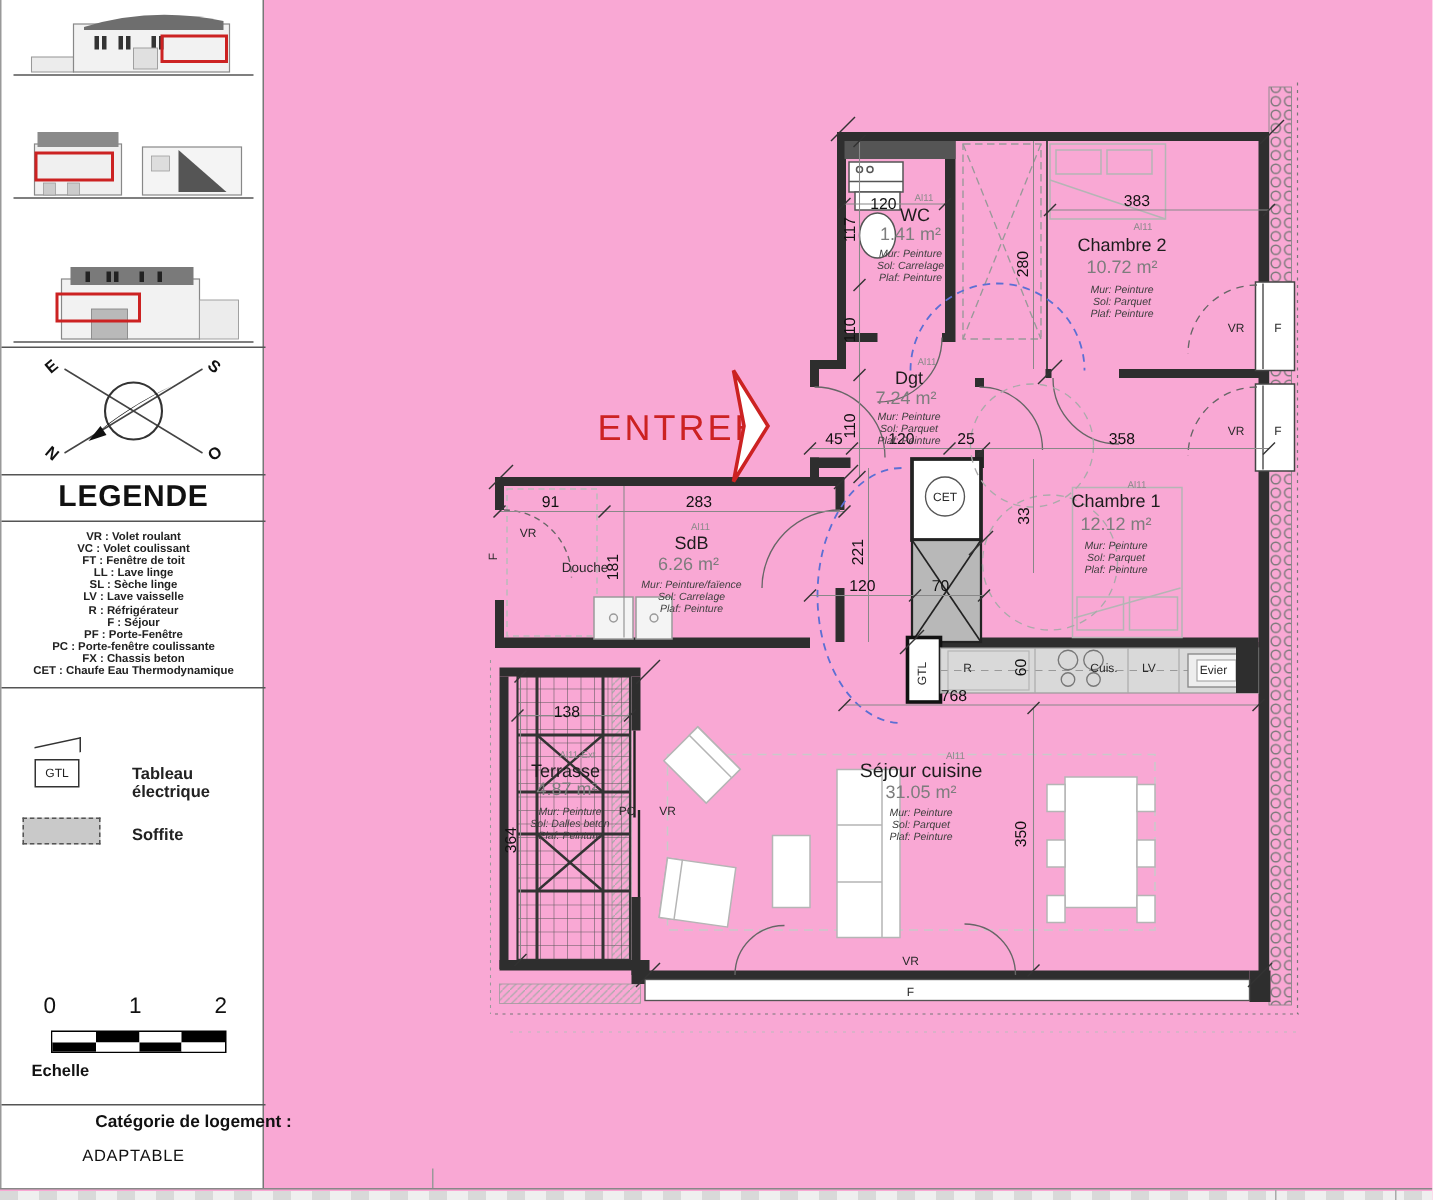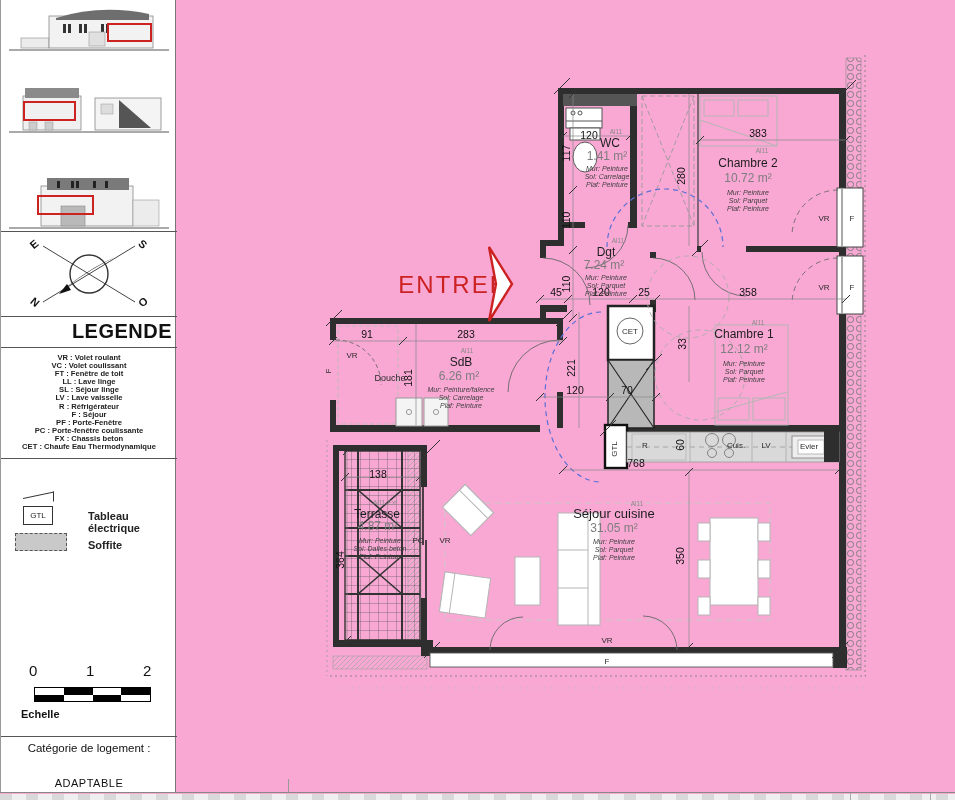--- a/index.html
+++ b/index.html
@@ -3,21 +3,21 @@
 <meta charset="utf-8">
 <style>
   html,body{margin:0;padding:0;background:#fff;}
   .canvas{position:relative;width:955px;height:800px;background:#f9a8d4;overflow:hidden;
           font-family:"Liberation Sans",sans-serif;color:#111;}
   
   .sidebar{position:absolute;left:0;top:0;width:176px;height:792px;border-right:1px solid #777;
            border-left:1px solid #999;box-sizing:border-box;background:#fff;}
   .sep{position:absolute;left:0;width:176px;height:0;border-top:1px solid #555;}
   .legende-title{position:absolute;left:0;top:320px;width:176px;text-align:center;
-                 font-size:20px;font-weight:bold;letter-spacing:.5px;padding-left:33px;}
+                 font-size:20px;font-weight:bold;letter-spacing:.5px;}
   .abbr{position:absolute;left:0;top:354px;width:176px;text-align:center;
         font-size:7.6px;font-weight:bold;line-height:8.1px;color:#222;}
   .symrow{position:absolute;left:0;width:176px;height:40px;}
   .symlabel{position:absolute;left:87px;top:12px;font-size:11px;font-weight:bold;color:#222;}
   .gtlbox{left:22px;top:8px;width:28px;height:17px;border:1.2px solid #333;position:absolute;
           font-size:8px;text-align:center;line-height:17px;color:#222;}
   .gtlroof{position:absolute;left:22px;top:0px;width:30px;height:9px;border-top:1.2px solid #333;
            transform:skewY(-12deg);transform-origin:left bottom;border-right:1.2px solid #333;}
   .soffite-sw{position:absolute;left:14px;top:6px;width:52px;height:18px;background:#c9c9c9;
               border:1.2px dashed #555;box-sizing:border-box;}
@@ -27,22 +27,22 @@
   .caille-sw{position:absolute;left:13px;top:4px;width:38px;height:22px;border:1px solid #444;
              box-sizing:border-box;background:
              repeating-linear-gradient(90deg,transparent 0 4px,#777 4px 5px),
              repeating-linear-gradient(0deg,transparent 0 4px,#777 4px 5px);}
   .scale-nums{position:absolute;top:662px;left:0;width:176px;height:18px;font-size:15px;color:#111;}
   .scale-nums span{position:absolute;top:0;}
   .scalebar{position:absolute;left:33px;top:687px;width:117px;height:15px;border:1px solid #000;box-sizing:border-box;}
   .sb-row{position:absolute;left:0;width:115px;height:6.5px;display:flex;}
   .sb-row div{flex:1;}
   .echelle{position:absolute;left:20px;top:708px;font-size:11px;font-weight:bold;}
-  .cat-title{position:absolute;left:0;top:742px;width:176px;text-align:center;font-size:11.5px;font-weight:normal;}
-  .cat-value{position:absolute;left:0;top:765px;width:176px;text-align:center;font-size:11px;letter-spacing:.5px;margin-top:12px;}
+  .cat-title{position:absolute;left:0;top:742px;width:176px;text-align:center;font-size:11.5px;font-weight:bold;padding-left:40px;}
+  .cat-value{position:absolute;left:0;top:765px;width:176px;text-align:center;font-size:11px;letter-spacing:.5px;}
   
   .footer-line{position:absolute;left:0;top:792px;width:955px;height:0;border-top:1.5px solid #888;}
   .footer-strip{position:absolute;left:0;top:794px;width:955px;height:6px;
       background:repeating-linear-gradient(90deg,#d9d9d9 0 12px,#efefef 12px 26px);}
   .fv1{position:absolute;left:288px;top:779px;width:0;height:13px;border-left:1px solid #999;}
   .fv2{position:absolute;left:850px;top:793px;width:0;height:7px;border-left:1px solid #aaa;}
   .fv3{position:absolute;left:930px;top:793px;width:0;height:7px;border-left:1px solid #aaa;}
   
   svg text{font-family:"Liberation Sans",sans-serif;}
   .rcode{font-size:6.5px;fill:#8a8a8a;text-anchor:middle;}
@@ -479,37 +479,37 @@
     <div class="sep" style="top:316px;"></div>
 
     <div class="legende-title">LEGENDE</div>
     <div class="sep" style="top:347px;"></div>
 
     <div class="abbr">
       <div>VR : Volet roulant</div>
       <div>VC : Volet coulissant</div>
       <div>FT : Fenêtre de toit</div>
       <div>LL : Lave linge</div>
-      <div>SL : Séjour linge</div>
+      <div>SL : Sèche linge</div>
       <div>LV : Lave vaisselle</div>
       <div>R : Réfrigérateur</div>
       <div>F : Séjour</div>
       <div>PF : Porte-Fenêtre</div>
       <div>PC : Porte-fenêtre coulissante</div>
       <div>FX : Chassis beton</div>
       <div>CET : Chaufe Eau Thermodynamique</div>
     </div>
     <div class="sep" style="top:458px;"></div>
 
     <div class="symrow" style="top:498px;">
       <div class="gtlroof"></div>
       <div class="gtlbox">GTL</div>
       <span class="symlabel">Tableau électrique</span>
     </div>
-    <div class="symrow" style="top:527px;">
+    <div class="symrow" style="top:539px;">
       <div class="soffite-sw"></div>
       <span class="symlabel">Soffite</span>
     </div>
 
     <div class="scale-nums">
       <span style="left:28px;">0</span>
       <span style="left:85px;">1</span>
       <span style="left:142px;">2</span>
     </div>
     <div class="scalebar">

